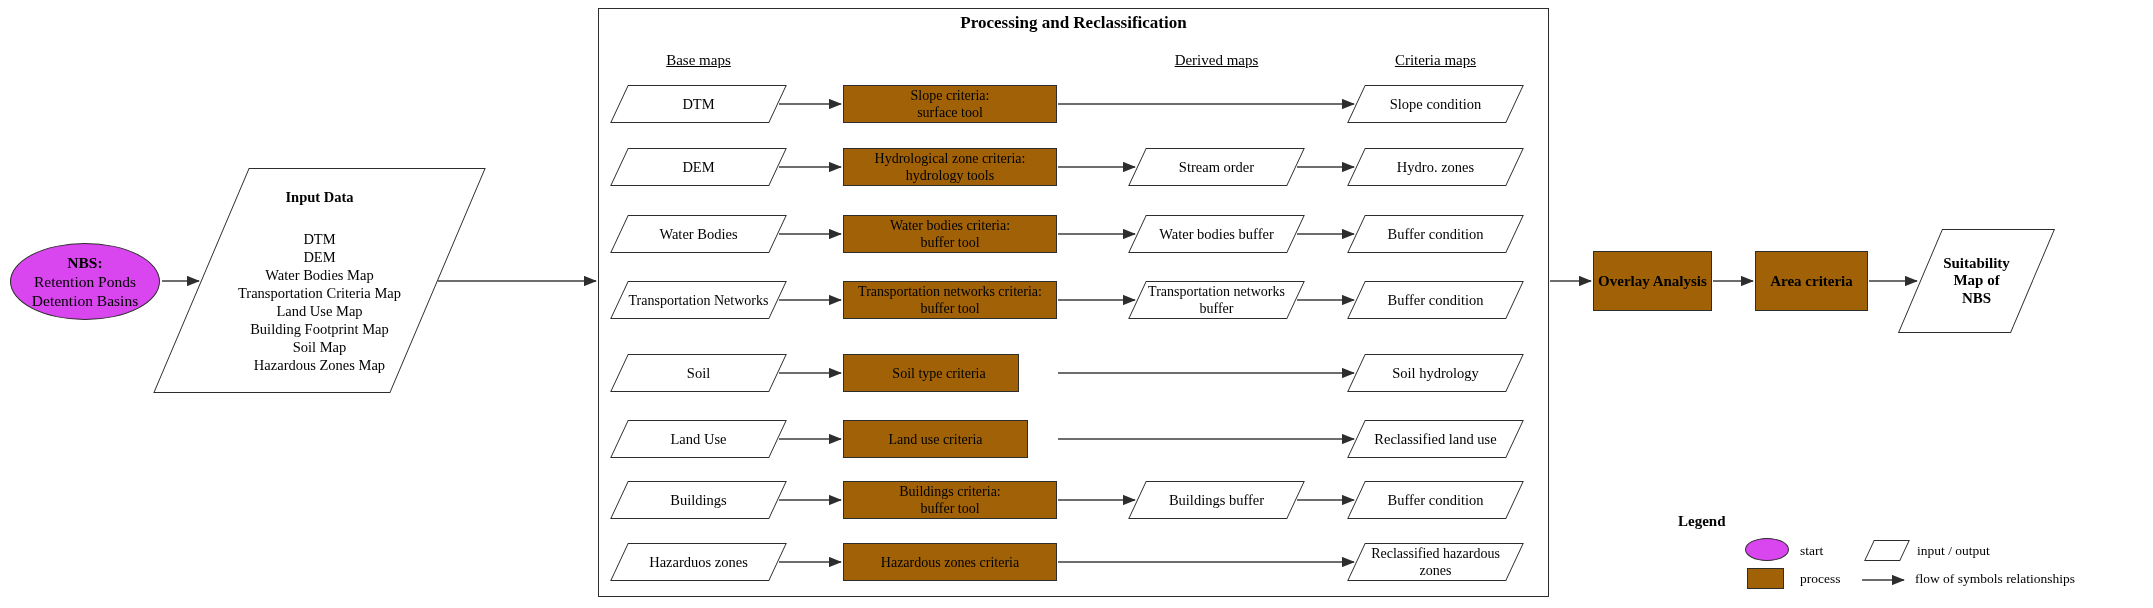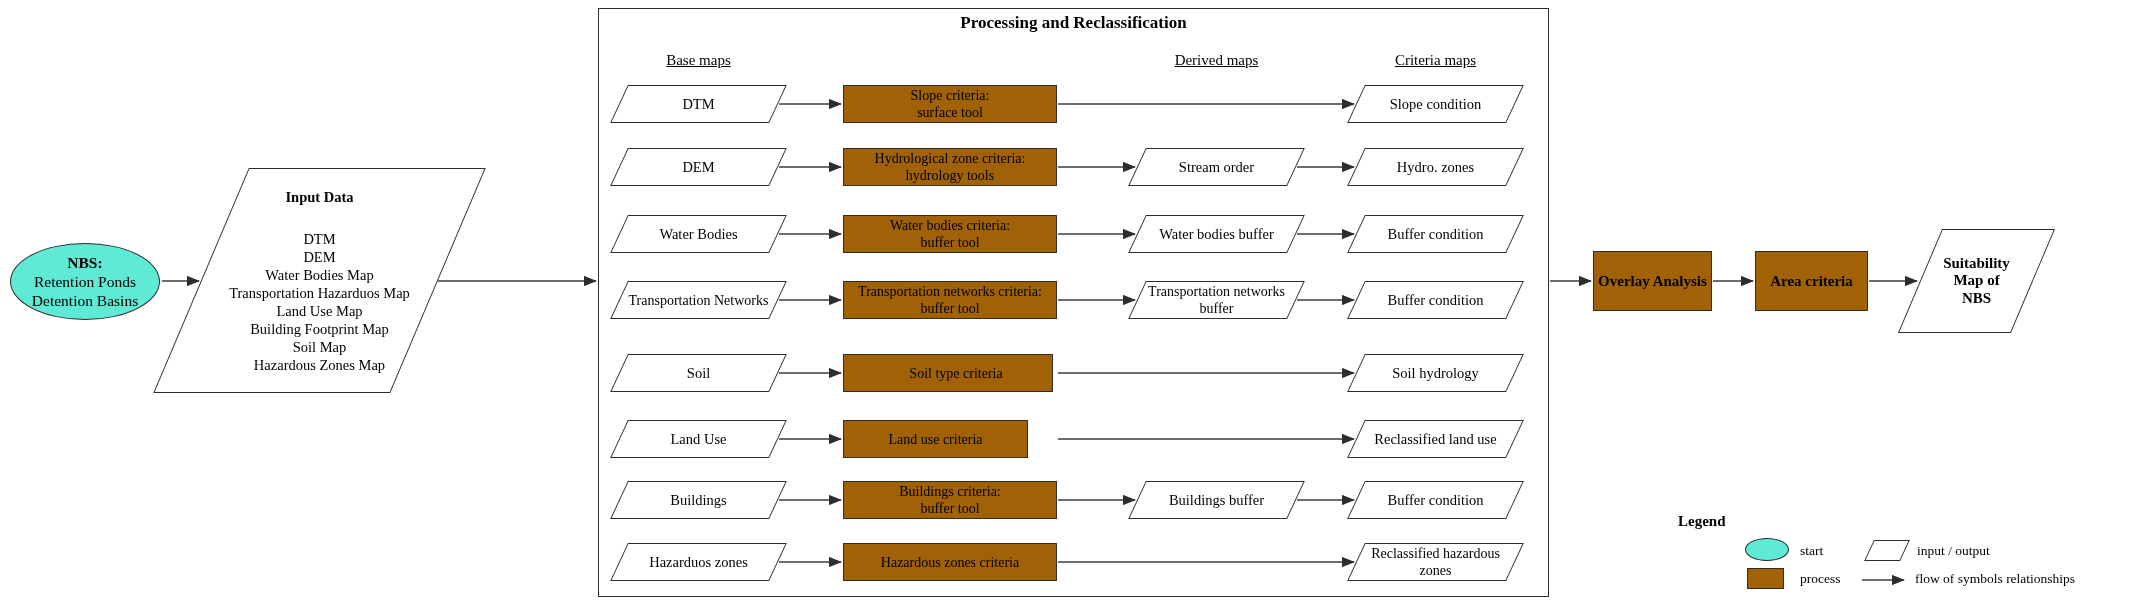--- a/index.html
+++ b/index.html
@@ -13,21 +13,21 @@
   }
   .sh{position:absolute;box-sizing:border-box;}
   
   .pg{display:flex;align-items:center;justify-content:center;text-align:center;}
   .pg>.bg{position:absolute;inset:0;transform:skewX(-25deg);border:1.5px solid #2d2d2d;background:#ffffff;}
   .pg.sk23>.bg{transform:skewX(-23deg);}
   .pg>.tx{position:relative;z-index:1;}
   
   .rc{border:1.5px solid #2d2d2d;background:#a16207;display:flex;flex-direction:column;align-items:center;justify-content:center;text-align:center;}
   
-  .el{border:1.6px solid #2d2d2d;border-radius:50%;background:#5eead4;display:flex;flex-direction:column;align-items:center;justify-content:center;text-align:right;}
+  .el{border:1.6px solid #2d2d2d;border-radius:50%;background:#d946ef;display:flex;flex-direction:column;align-items:center;justify-content:center;text-align:right;}
   .frame{border:1.5px solid #2d2d2d;background:#ffffff;}
   .ln{display:block;}
   .b{font-weight:bold;}
   .t17{font-size:17px;line-height:21px;}
   .t15{font-size:15px;line-height:18px;}
   .t145{font-size:14.5px;line-height:17px;}
   .t14{font-size:14px;line-height:17px;}
   .t135{font-size:13.5px;line-height:16px;}
   .hdr{position:absolute;text-align:center;font-size:15px;line-height:18px;text-decoration:underline;}
   .inp-items .ln{font-size:14.5px;line-height:18px;}
@@ -46,21 +46,21 @@
     <span class="ln">Detention Basins</span>
   </div>
 
   <div class="pg sk23 sh" style="left:201px;top:168px;width:237px;height:225px;">
     <div class="bg"></div>
     <div class="tx inp-items">
       <span class="ln b t17 inp-title">Input Data</span>
       <span class="ln">DTM</span>
       <span class="ln">DEM</span>
       <span class="ln">Water Bodies Map</span>
-      <span class="ln">Transportation Hazarduos Map</span>
+      <span class="ln">Transportation Criteria Map</span>
       <span class="ln">Land Use Map</span>
       <span class="ln">Building Footprint Map</span>
       <span class="ln">Soil Map</span>
       <span class="ln">Hazardous Zones Map</span>
     </div>
   </div>
 
   <div class="frame sh" style="left:598px;top:8px;width:951px;height:589px;"></div>
   <div class="sh b t17" style="left:598px;top:12px;width:951px;text-align:center;">Processing and Reclassification</div>
 
@@ -154,21 +154,21 @@
         <span class="ln">Buffer condition</span>
       </div>
   </div>
 
   <div class="pg sh t145" style="left:619px;top:354px;width:159px;height:38px;">
     <div class="bg"></div>
       <div class="tx">
         <span class="ln">Soil</span>
       </div>
   </div>
-  <div class="rc sh t14" style="left:843px;top:354px;width:210px;height:38px;padding-left:16px;">
+  <div class="rc sh t14" style="left:843px;top:354px;width:176px;height:38px;padding-left:16px;">
     <span class="ln">Soil type criteria</span>
   </div>
   <div class="pg sh t145" style="left:1356px;top:354px;width:159px;height:38px;">
     <div class="bg"></div>
       <div class="tx">
         <span class="ln">Soil hydrology</span>
       </div>
   </div>
 
   <div class="pg sh t145" style="left:619px;top:420px;width:159px;height:38px;">

